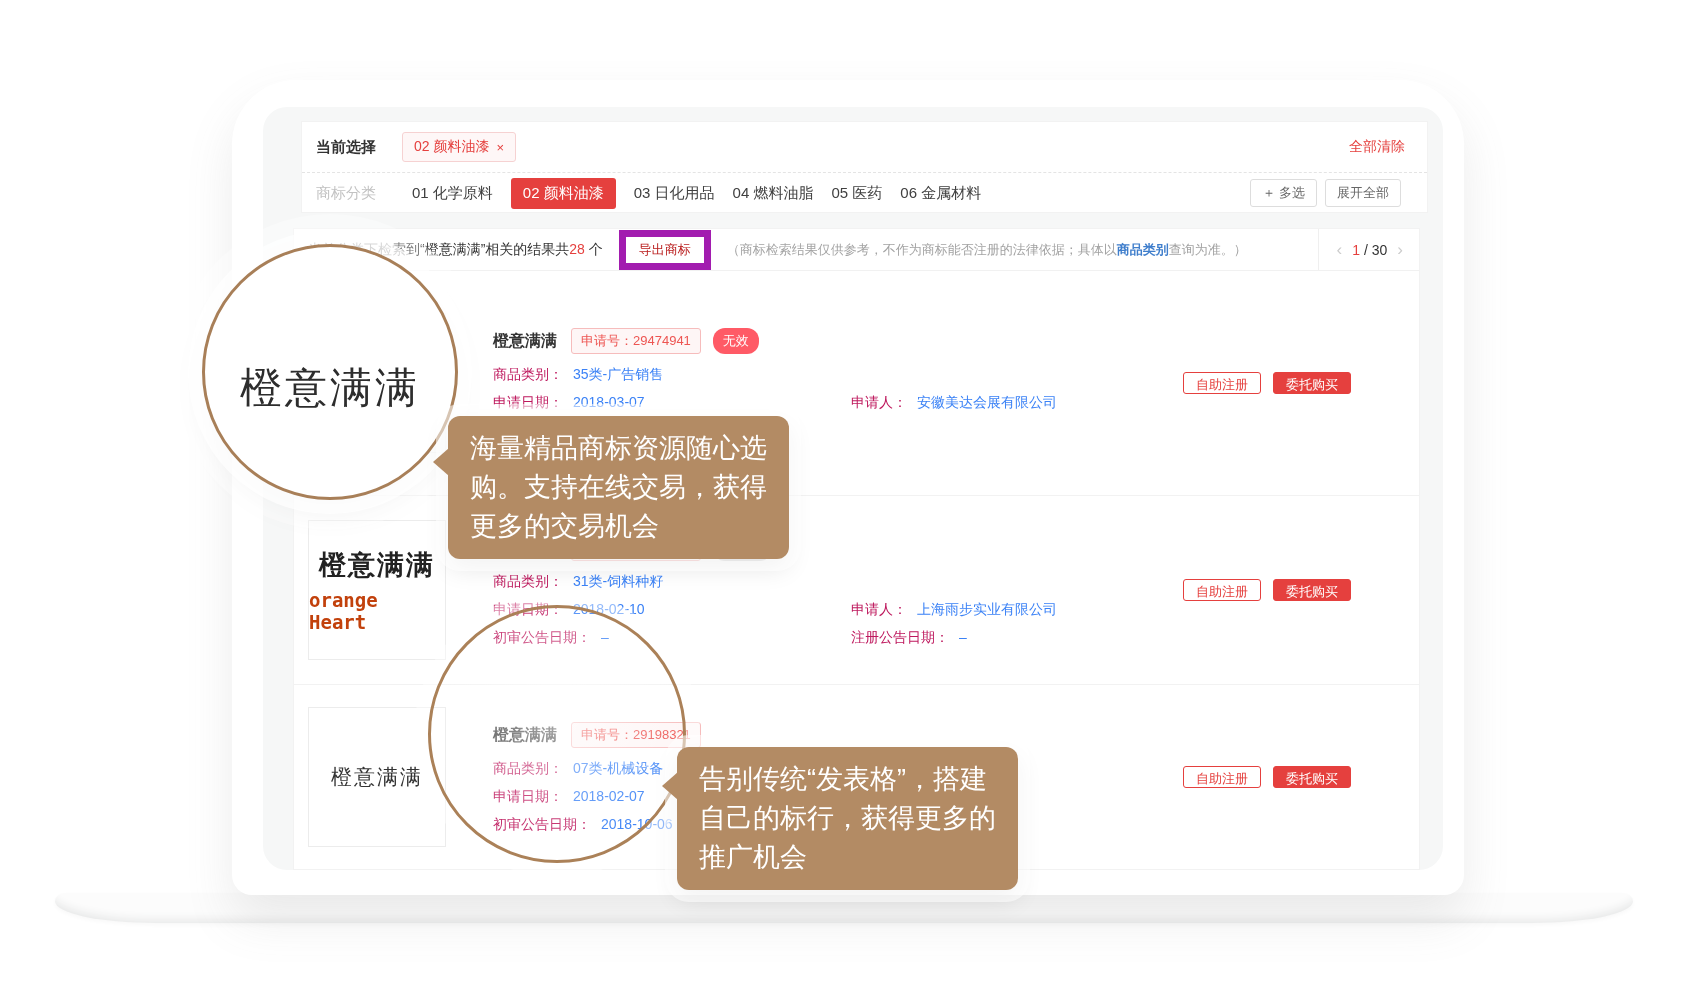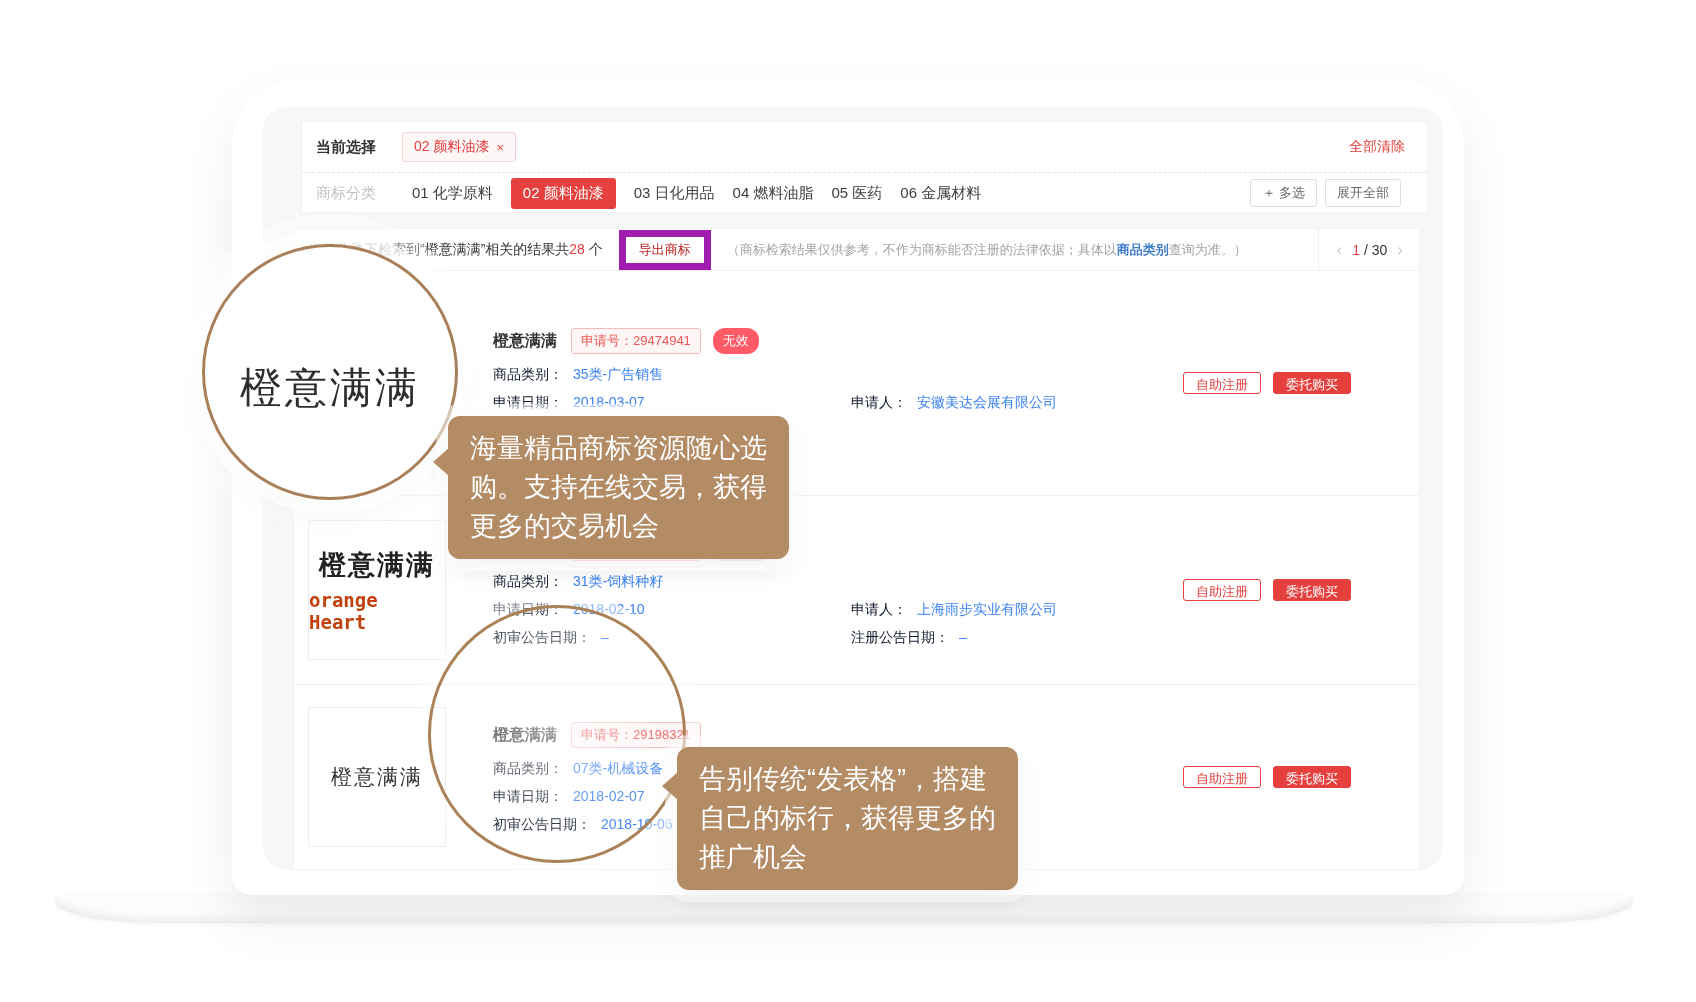--- a/index.html
+++ b/index.html
@@ -58,21 +58,21 @@
   .t-info{margin-left:47px;}
   .t-title-line{display:flex;align-items:center;margin-bottom:9px;}
   .t-name{font-size:16px;font-weight:bold;color:#333;}
   .appno-tag{margin-left:14px;font-size:13px;color:#ed5552;background:#fef6f6;border:1px solid #f6bcbc;
         border-radius:3px;padding:3px 9px;}
   .status{margin-left:12px;font-size:13px;color:#fff;border-radius:12px;padding:4px 10px;}
   .status.invalid{background:#ff5a66;}
   .status.registered{background:#d9d9d9;color:#fbfbfb;}
   .t-line{display:flex;font-size:14px;margin-top:12px;line-height:16px;}
   .t-col1{width:358px;flex:0 0 358px;}
-  .f-label{color:#0f172a;margin-right:10px;}
+  .f-label{color:#be185d;margin-right:10px;}
   .f-val{color:#3b82f6;}
   .row-actions{position:absolute;right:68px;top:50%;transform:translateY(-50%);display:flex;gap:12px;}
   .btn{height:22px;line-height:23px;padding:0 12px;font-size:13px;border-radius:3px;box-sizing:border-box;cursor:pointer;white-space:nowrap;}
   .btn-outline{border:1px solid #e5403e;color:#e5403e;background:#fff;}
   .btn-solid{border:1px solid #e5403e;background:#e5403e;color:#fff;}
   
   .magcircle1{position:absolute;left:202px;top:244px;width:256px;height:256px;border-radius:50%;
         background:#fff;border:3px solid #a87f58;box-sizing:border-box;z-index:20;
         display:flex;align-items:center;justify-content:center;
         box-shadow:0 0 0 14px rgba(255,255,255,.7),0 0 0 30px rgba(255,255,255,.35),0 14px 30px rgba(0,0,0,.07);}

